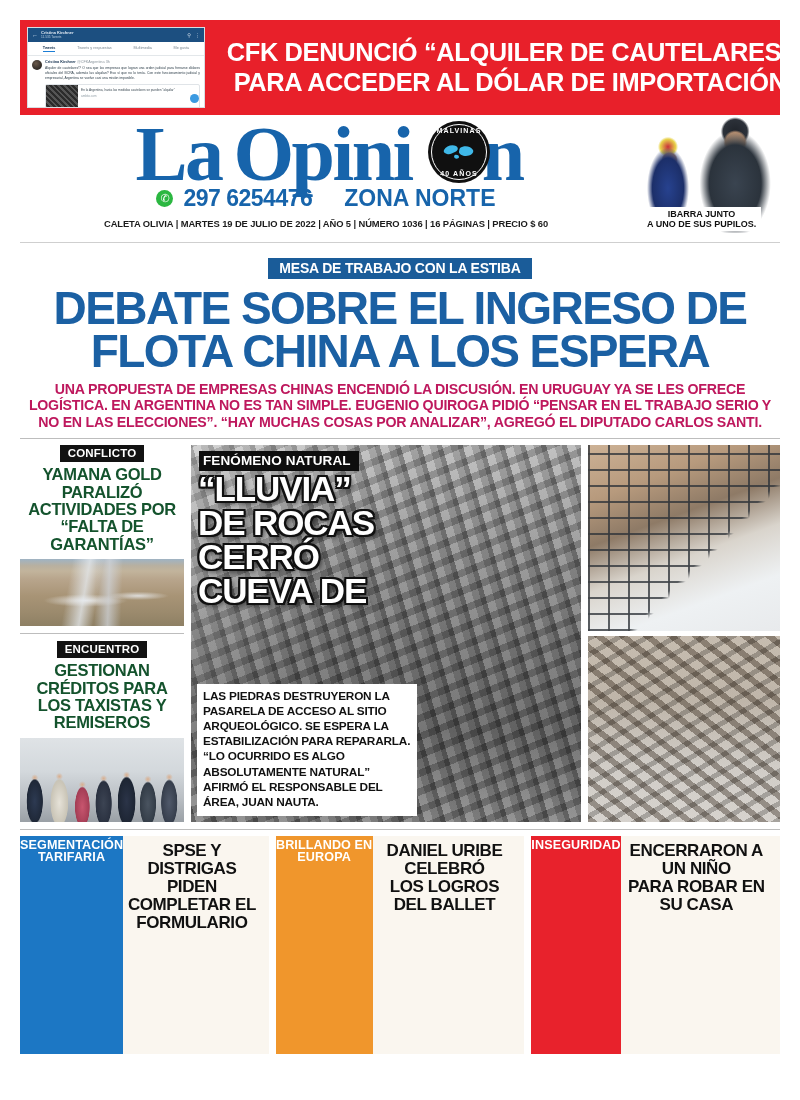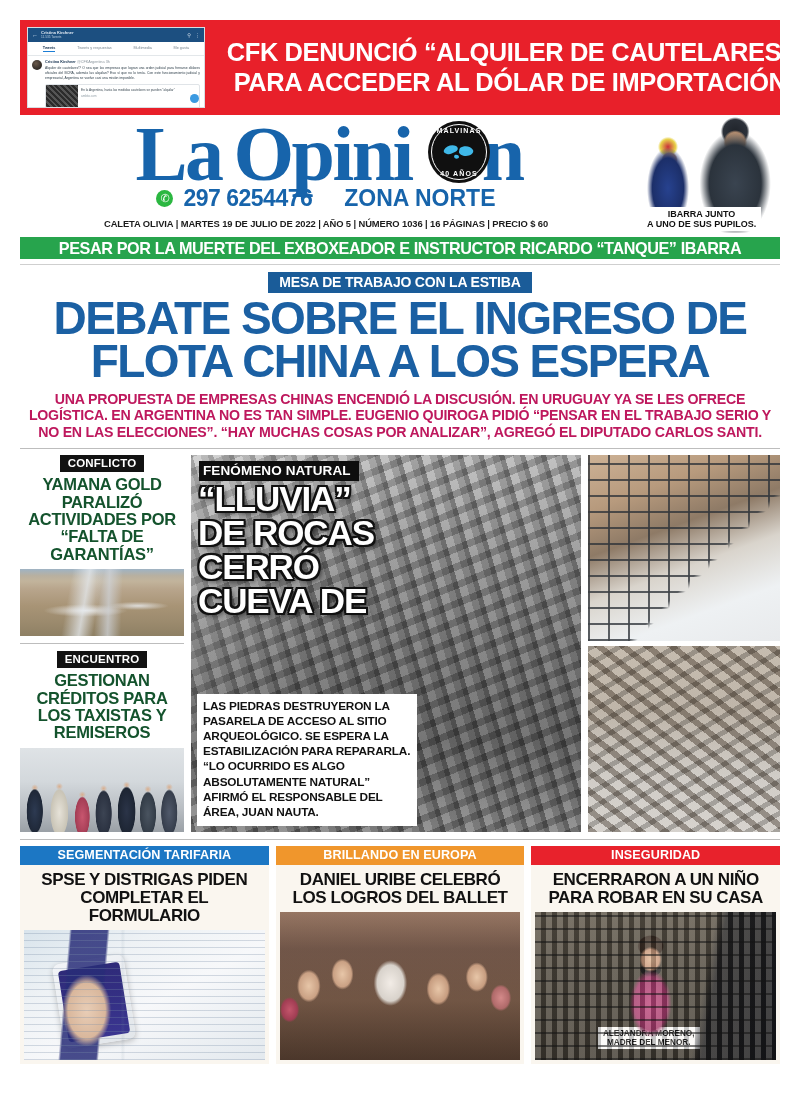--- a/index.html
+++ b/index.html
@@ -251,21 +251,21 @@
     align-items: center;
     justify-content: center;
     white-space: nowrap;
   }
   .hr-thin { height: 1px; background: #cfcfcf; margin-top: 5px; }
 
   
   .lead { padding-top: 7px; }
   .kicker-badge {
     display: block;
-    margin: 0 auto;
+    margin: 8px auto;
     background: #1a5c99;
     color: #ffffff;
     font-size: 14px;
     font-weight: bold;
     letter-spacing: -0.2px;
     padding: 3px 11px 4px 11px;
     width: fit-content;
     line-height: 1;
   }
   .lead-head {
@@ -456,21 +456,21 @@
   .hr-bot { height: 1px; background: #bdbdbd; margin-top: 7px; }
   .bot-grid {
     display: flex;
     gap: 7px;
     margin-top: 6px;
     height: 218px;
   }
   .bcard {
     flex: 1 1 0;
     display: flex;
-    flex-direction: column;
+    flex-direction: row;
     background: #faf6ef;
     overflow: hidden;
   }
   .bkick {
     color: #ffffff;
     font-size: 12.6px;
     font-weight: bold;
     text-align: center;
     padding: 3px 0 4px 0;
     letter-spacing: 0.1px;
@@ -647,21 +647,20 @@
 
     <div class="mast-photo">
       <div class="ph-boxer"></div>
       <div class="ph-caption">
         <div>IBARRA JUNTO</div>
         <div>A UNO DE SUS PUPILOS.</div>
       </div>
     </div>
   </div>
 
-  <div class="green-bar">PESAR POR LA MUERTE DEL EXBOXEADOR E INSTRUCTOR RICARDO “TANQUE” IBARRA</div>
   <div class="hr-thin"></div>
 
   <div class="lead">
     <div class="kicker-badge">MESA DE TRABAJO CON LA ESTIBA</div>
     <div class="lead-head">
       <span class="l2">DEBATE SOBRE EL INGRESO DE</span>
       <span class="l2">FLOTA CHINA A LOS ESPERA</span>
     </div>
     <div class="lead-sub">UNA PROPUESTA DE EMPRESAS CHINAS ENCENDIÓ LA DISCUSIÓN. EN URUGUAY YA SE LES OFRECE LOGÍSTICA. EN ARGENTINA NO ES TAN SIMPLE. EUGENIO QUIROGA PIDIÓ “PENSAR EN EL TRABAJO SERIO Y NO EN LAS ELECCIONES”. “HAY MUCHAS COSAS POR ANALIZAR”, AGREGÓ EL DIPUTADO CARLOS SANTI.</div>
   </div>

